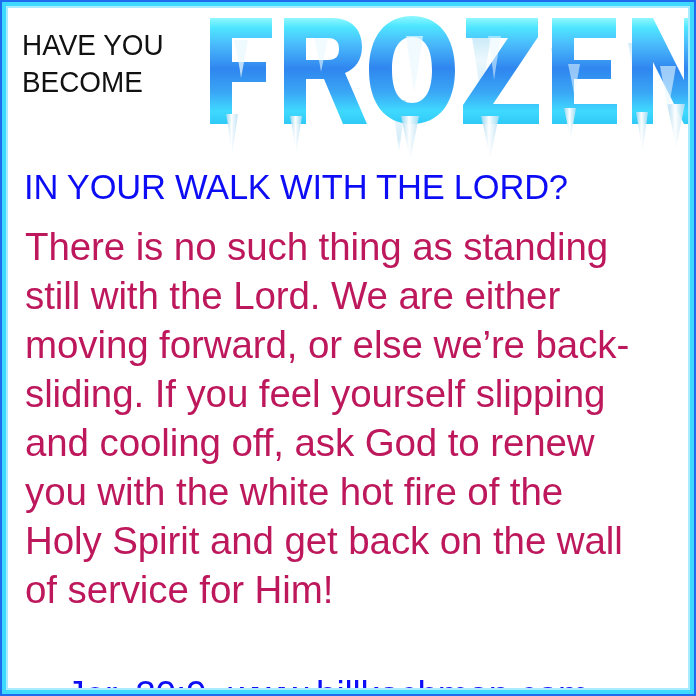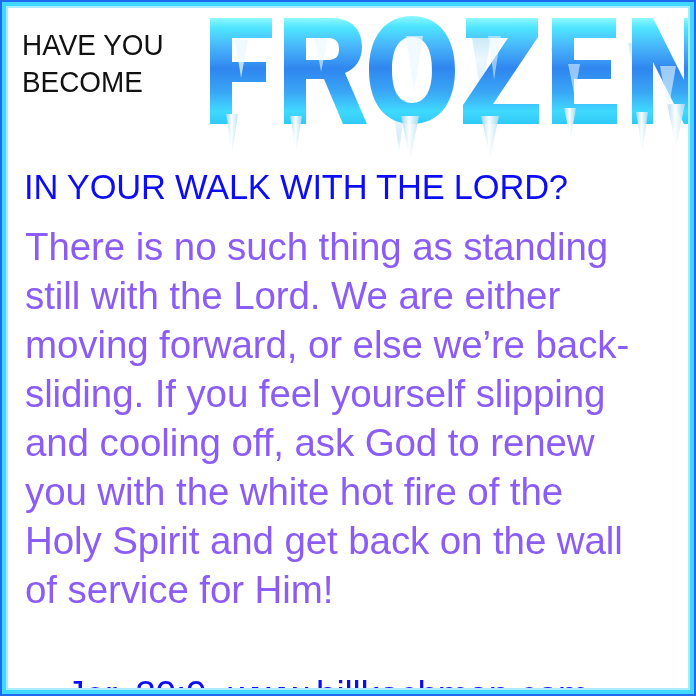--- a/index.html
+++ b/index.html
@@ -99,21 +99,21 @@
     transform-origin: left top;
     white-space: nowrap;
   }
 
   
   .body-copy {
     position: absolute;
     left: 25px;
     top: 222px;
     width: 648px;
-    color: #8b5cf6;
+    color: #be185d;
     font-family: "Liberation Sans", sans-serif;
     font-size: 38.5px;
     font-weight: 400;
     line-height: 49px;
     letter-spacing: -0.1px;
     white-space: pre-line;
   }
 
   
   .footer {

